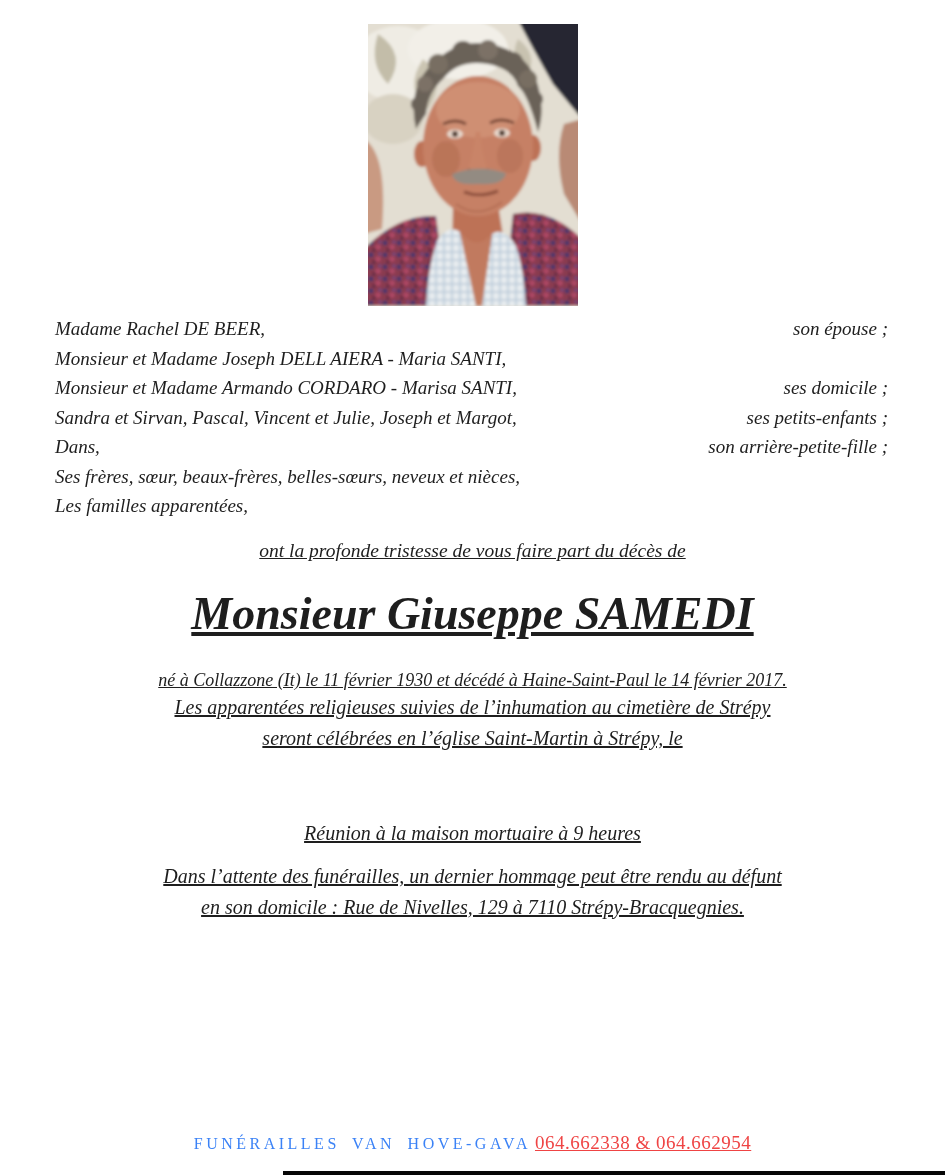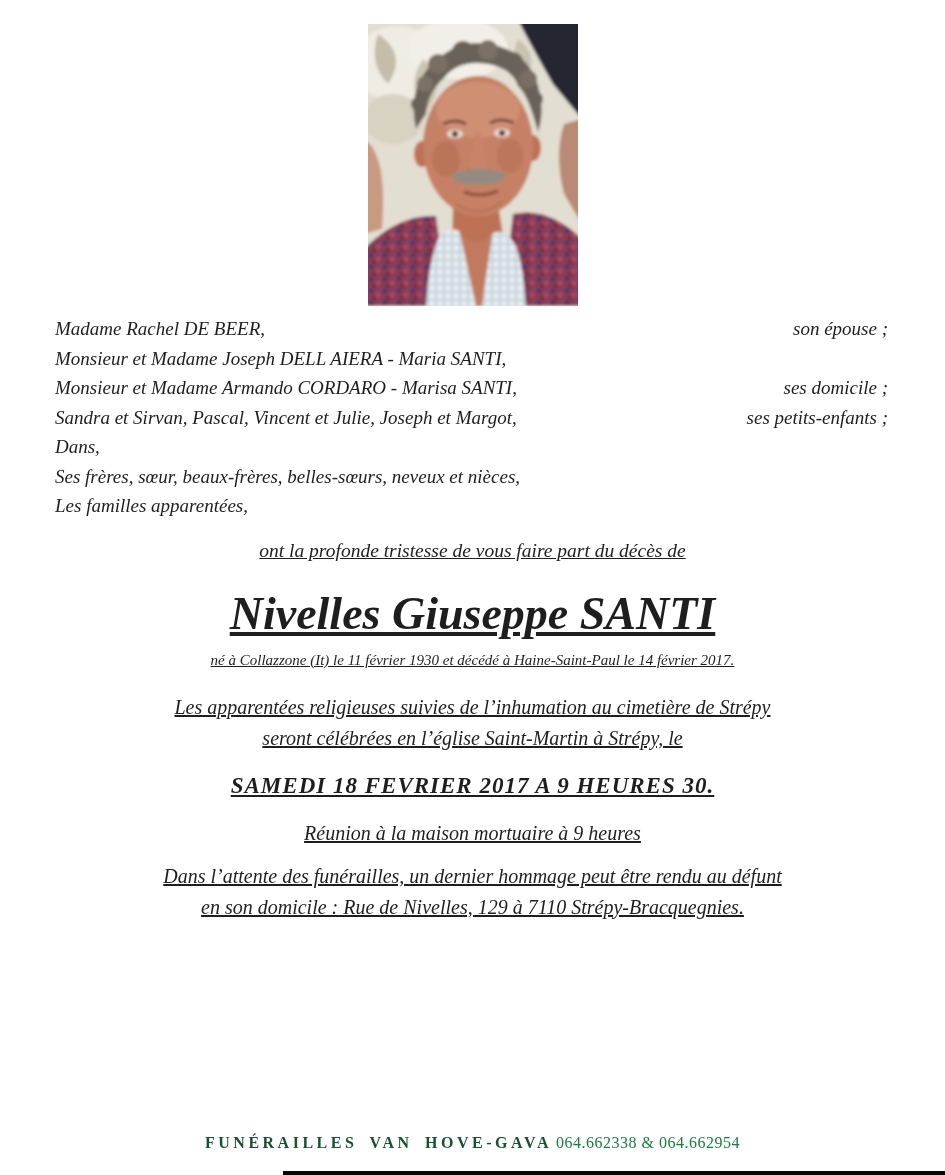--- a/index.html
+++ b/index.html
@@ -41,44 +41,44 @@
   }
   .announce { top: 536px; font-size: 19.5px; line-height: 30px; }
   .title {
     top: 583px;
     margin: 0;
     font-size: 46px;
     line-height: 62px;
     font-weight: bold;
     font-style: italic;
   }
-  .dates { top: 647px; font-size: 15px; line-height: 26px; }
+  .dates { top: 667px; font-size: 18px; line-height: 26px; }
   .funeral { top: 692px; font-size: 20px; line-height: 31px; }
   .samedi { top: 770px; font-size: 23px; line-height: 32px; font-weight: bold; letter-spacing: 1px; }
   .reunion { top: 818px; font-size: 20px; line-height: 30px; text-align: center; }
   .homage { top: 861px; font-size: 20px; line-height: 30.5px; }
   .footer {
     position: absolute;
     top: 1131px;
     left: 0; right: 0;
     text-align: center;
     line-height: 24px;
     font-style: normal;
   }
   .footer .home {
     font-size: 16px;
     letter-spacing: 3.5px;
     word-spacing: 5px;
-    color: #14532d;
-    font-weight: bold;
+    color: #3b82f6;
   }
   .footer .phones {
-    font-size: 16px;
-    color: #15803d;
+    font-size: 19px;
+    color: #ef4444;
     letter-spacing: 0.5px;
+    text-decoration: underline;
   }
   .bottom-bar {
     position: absolute;
     left: 283px;
     right: 0;
     bottom: 0;
     height: 4px;
     background: #060606;
   }
 </style>
@@ -164,43 +164,43 @@
     <div class="family-row">
       <span class="fl">Monsieur et Madame Armando CORDARO - Marisa SANTI,</span>
       <span class="fr">ses domicile ;</span>
     </div>
     <div class="family-row">
       <span class="fl">Sandra et Sirvan, Pascal, Vincent et Julie, Joseph et Margot,</span>
       <span class="fr">ses petits-enfants ;</span>
     </div>
     <div class="family-row">
       <span class="fl">Dans,</span>
+      <span class="fr">son arrière-petite-fille ;</span>
     </div>
     <div class="family-row">
       <span class="fl">Ses frères, sœur, beaux-frères, belles-sœurs, neveux et nièces,</span>
       <span class="fr"></span>
     </div>
     <div class="family-row">
       <span class="fl">Les familles apparentées,</span>
       <span class="fr"></span>
     </div>
   </div>
 
   <div class="centerline announce">ont la profonde tristesse de vous faire part du décès de</div>
 
-  <h1 class="centerline title">Nivelles Giuseppe SANTI</h1>
+  <h1 class="centerline title">Monsieur Giuseppe SAMEDI</h1>
 
   <div class="centerline dates">né à Collazzone (It) le 11 février 1930 et décédé à Haine-Saint-Paul le 14 février 2017.</div>
 
   <div class="centerline funeral">
     <div>Les apparentées religieuses suivies de l’inhumation au cimetière de Strépy</div>
     <div>seront célébrées en l’église Saint-Martin à Strépy, le</div>
   </div>
 
-  <div class="centerline samedi">SAMEDI 18 FEVRIER 2017 A 9 HEURES 30.</div>
 
   <div class="centerline reunion">Réunion à la maison mortuaire à 9 heures</div>
 
   <div class="centerline homage">
     <div>Dans l’attente des funérailles, un dernier hommage peut être rendu au défunt</div>
     <div>en son domicile : Rue de Nivelles, 129 à 7110 Strépy-Bracquegnies.</div>
   </div>
 
   <div class="footer">
     <span class="home">FUNÉRAILLES VAN HOVE-GAVA</span>

